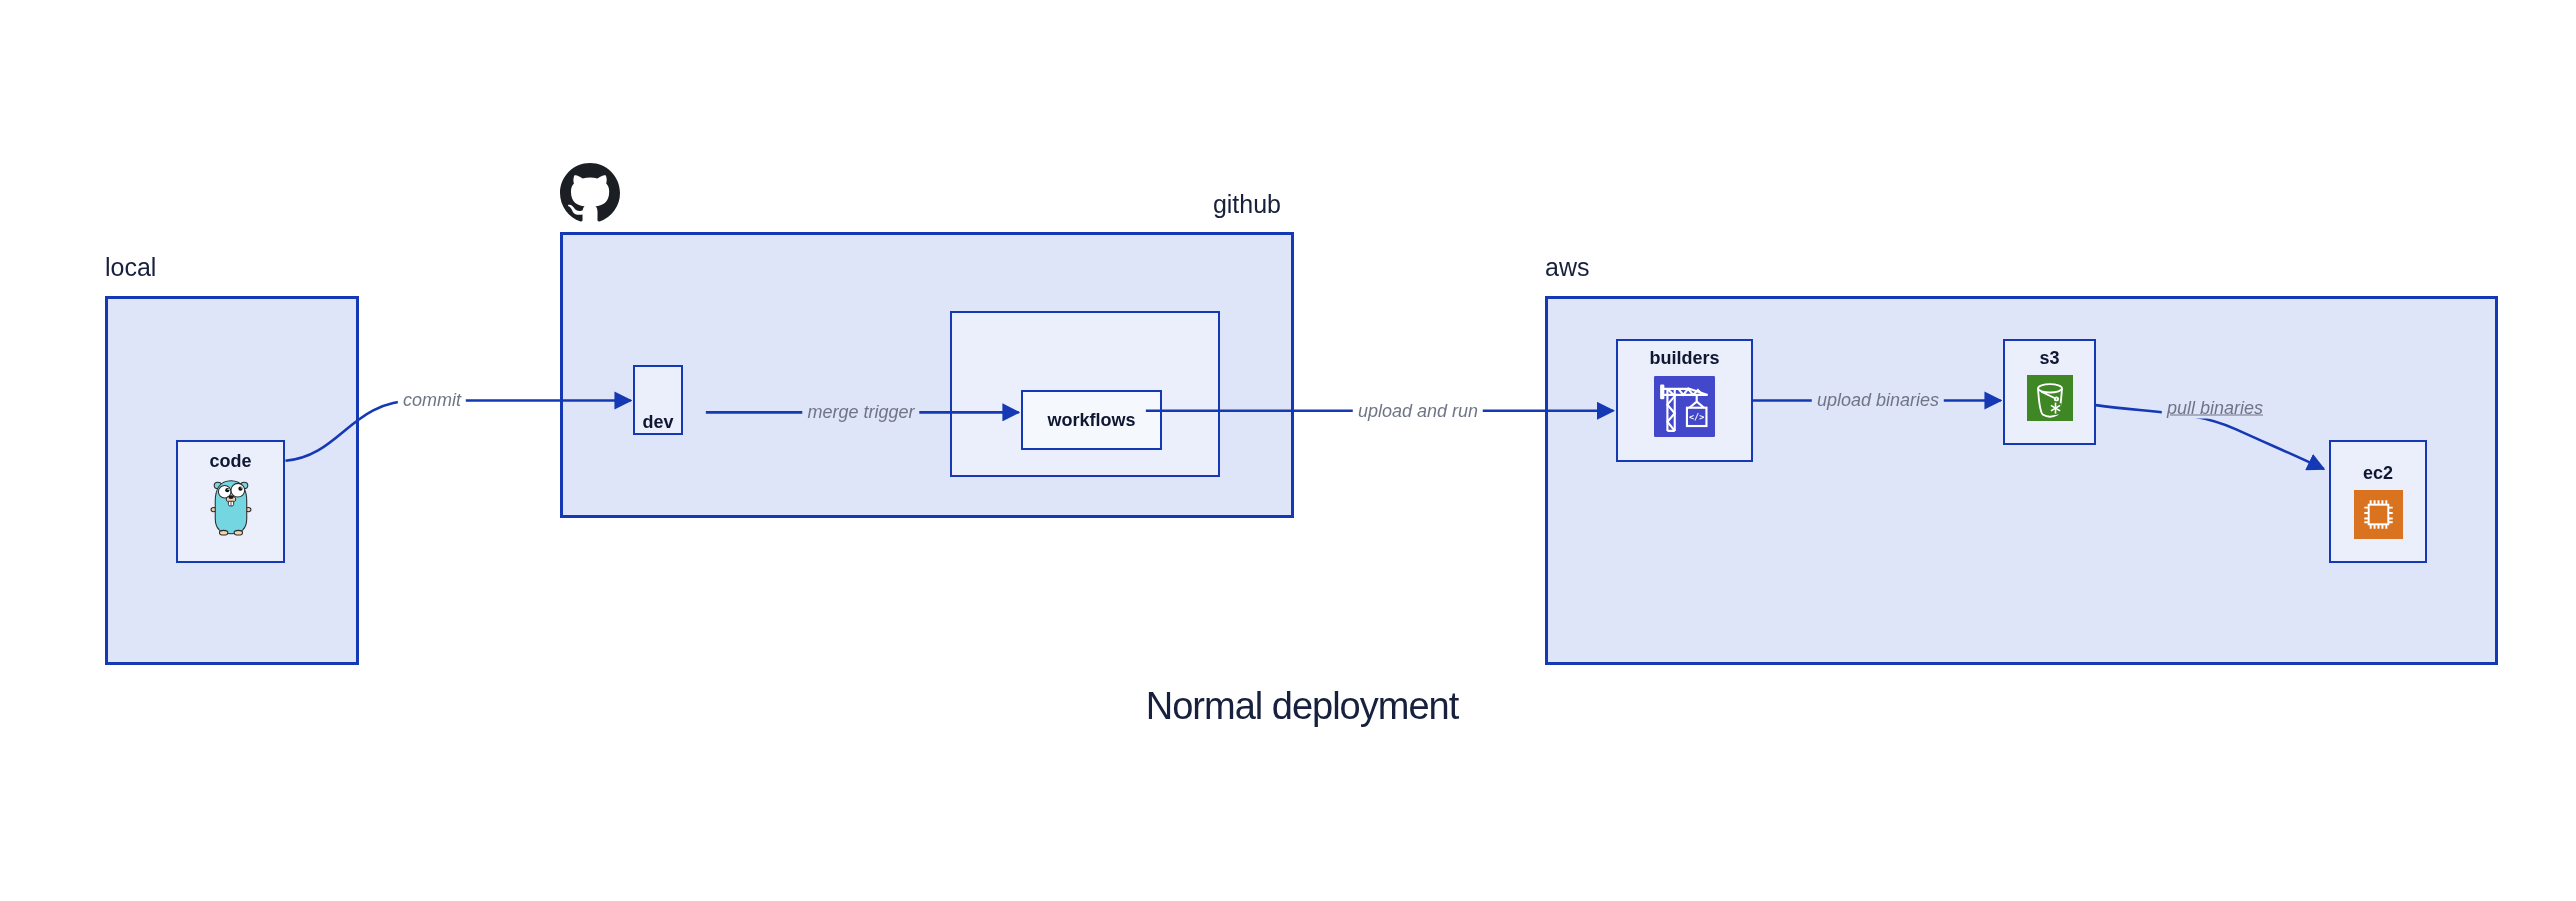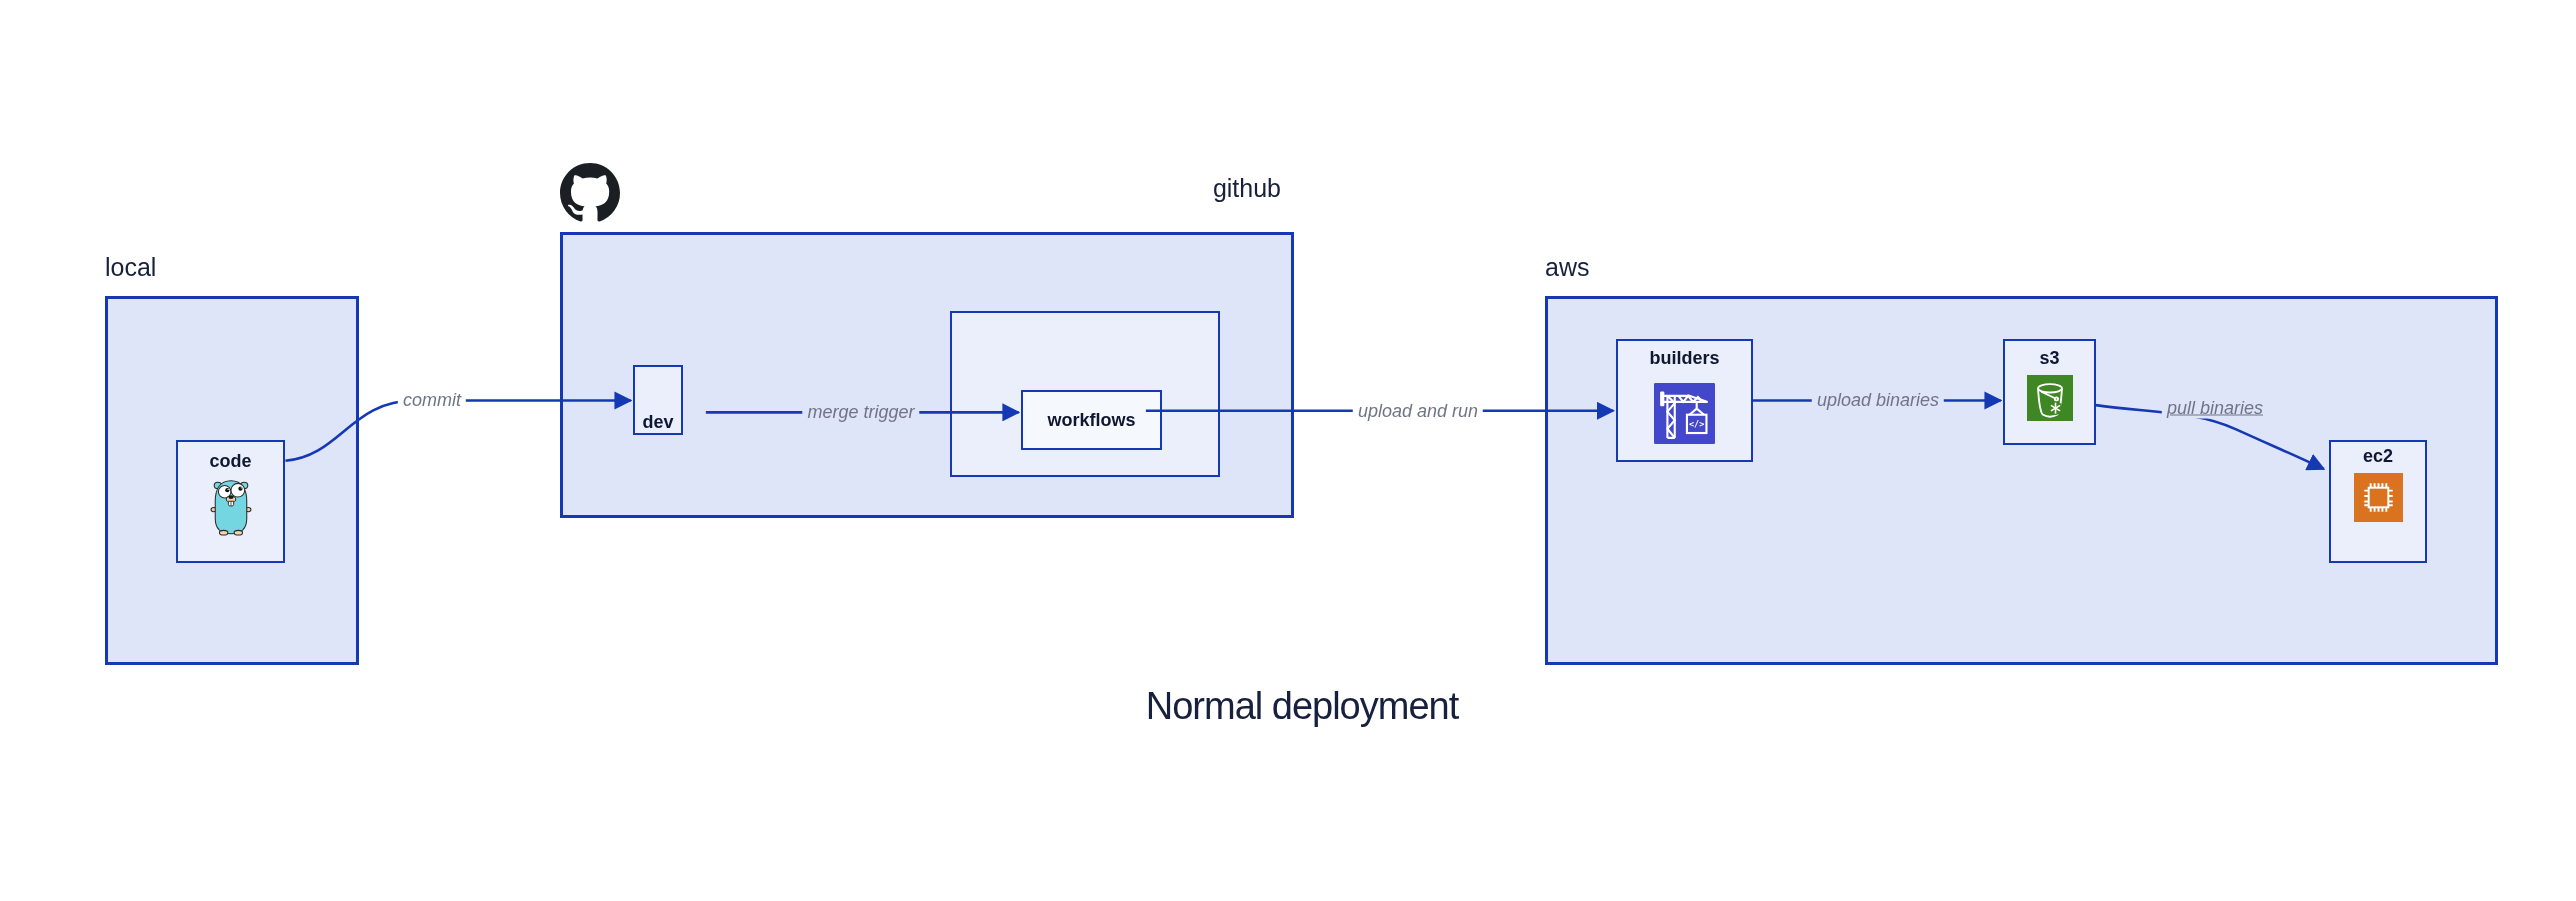--- a/index.html
+++ b/index.html
@@ -82,21 +82,21 @@
     text-decoration-skip-ink: none;
   }
 </style>
 </head>
 <body>
 
 <div id="stage">
 
   <div class="group-label centered" style="left:105px; top:253px; width:254px;">local</div>
 
-  <div class="group-label right" style="left:927px; top:174px; width:354px;">github</div>
+  <div class="group-label right" style="left:927px; top:190px; width:354px;">github</div>
 
   <div class="group-label centered" style="left:950px; top:272px; width:270px;">master</div>
 
   <div class="group-label centered" style="left:1545px; top:253px; width:953px;">aws</div>
 
   <span style="position:absolute; left:560px; top:163px;">
     <svg class="icon-tile" width="60" height="60" viewBox="0 0 16 16">
       <path fill="#1b1f23" d="M8 0C3.58 0 0 3.58 0 8c0 3.54 2.29 6.53 5.47 7.59.4.07.55-.17.55-.38 0-.19-.01-.82-.01-1.49-2.01.37-2.53-.49-2.69-.94-.09-.23-.48-.94-.82-1.13-.28-.15-.68-.52-.01-.53.63-.01 1.08.58 1.23.82.72 1.21 1.87.87 2.33.66.07-.52.28-.87.51-1.07-1.78-.2-3.64-.89-3.64-3.95 0-.87.31-1.59.82-2.15-.08-.2-.36-1.02.08-2.12 0 0 .67-.21 2.2.82.64-.18 1.32-.27 2-.27s1.36.09 2 .27c1.53-1.04 2.2-.82 2.2-.82.44 1.1.16 1.92.08 2.12.51.56.82 1.27.82 2.15 0 3.07-1.87 3.75-3.65 3.95.29.25.54.73.54 1.48 0 1.07-.01 1.93-.01 2.2 0 .21.15.46.55.38A8.01 8.01 0 0 0 16 8c0-4.42-3.58-8-8-8z"></path>
     </svg>
   </span>
@@ -137,21 +137,21 @@
   </div>
 
   <div class="node-box center" style="left:633px; top:365px; width:50px; height:70px;justify-content:flex-end;">
     <span class="node-label">dev</span>
   </div>
 
   <div class="node-box center inner" style="left:1021px; top:390px; width:141px; height:60px;">
     <span class="node-label">workflows</span>
   </div>
 
-  <div class="node-box" style="left:1616px; top:339px; width:137px; height:123px; padding-top:7.2px; gap:14px;">
+  <div class="node-box" style="left:1616px; top:339px; width:137px; height:123px; padding-top:7.2px; gap:7px;">
     <span class="node-label">builders</span>
     <span>
       <svg class="icon-tile" width="61" height="61" viewBox="0 0 100 100">
         <rect x="0" y="0" width="100" height="100" rx="2" fill="#4347ca"></rect>
         <g stroke="#ffffff" stroke-width="3.5" fill="none">
           <rect x="10" y="14" width="7" height="24" rx="2" fill="#ffffff" stroke="none"></rect>
           <path d="M22 21 V90 M34 21 V90 M22 90 H34"></path>
           <path d="M22 21 L34 33 L22 47 L34 61 L22 75 L34 90"></path>
           <path d="M13 21 H58 L88 31 M13 31 H88"></path>
           <path d="M40 21 L48 31 L56 21 L64 31 L72 23 L80 31"></path>
@@ -177,21 +177,21 @@
         <circle cx="62" cy="72" r="15" fill="#3f8624"></circle>
         <g stroke="#ffffff" stroke-width="3.5" fill="none">
           <path d="M62 60 V84"></path>
           <path d="M52 66 L72 78"></path>
           <path d="M52 78 L72 66"></path>
         </g>
       </svg>
     </span>
   </div>
 
-  <div class="node-box" style="left:2329px; top:440px; width:98px; height:123px; padding-top:4px; gap:6.2px;">
+  <div class="node-box" style="left:2329px; top:440px; width:98px; height:123px; padding-top:21px; gap:6.2px;">
     <span class="node-label">ec2</span>
     <span>
       <svg class="icon-tile" width="49" height="49" viewBox="0 0 100 100">
         <rect x="0" y="0" width="100" height="100" fill="#d9731f"></rect>
         <g stroke="#ffffff" stroke-width="4" fill="none">
           <rect x="30" y="30" width="40" height="40"></rect>
           <path d="M34 30 V21 M42 30 V21 M50 30 V21 M58 30 V21 M66 30 V21"></path>
           <path d="M34 70 V79 M42 70 V79 M50 70 V79 M58 70 V79 M66 70 V79"></path>
           <path d="M30 36 H21 M30 47 H21 M30 58 H21 M30 66 H21"></path>
           <path d="M70 36 H79 M70 47 H79 M70 58 H79 M70 66 H79"></path>

